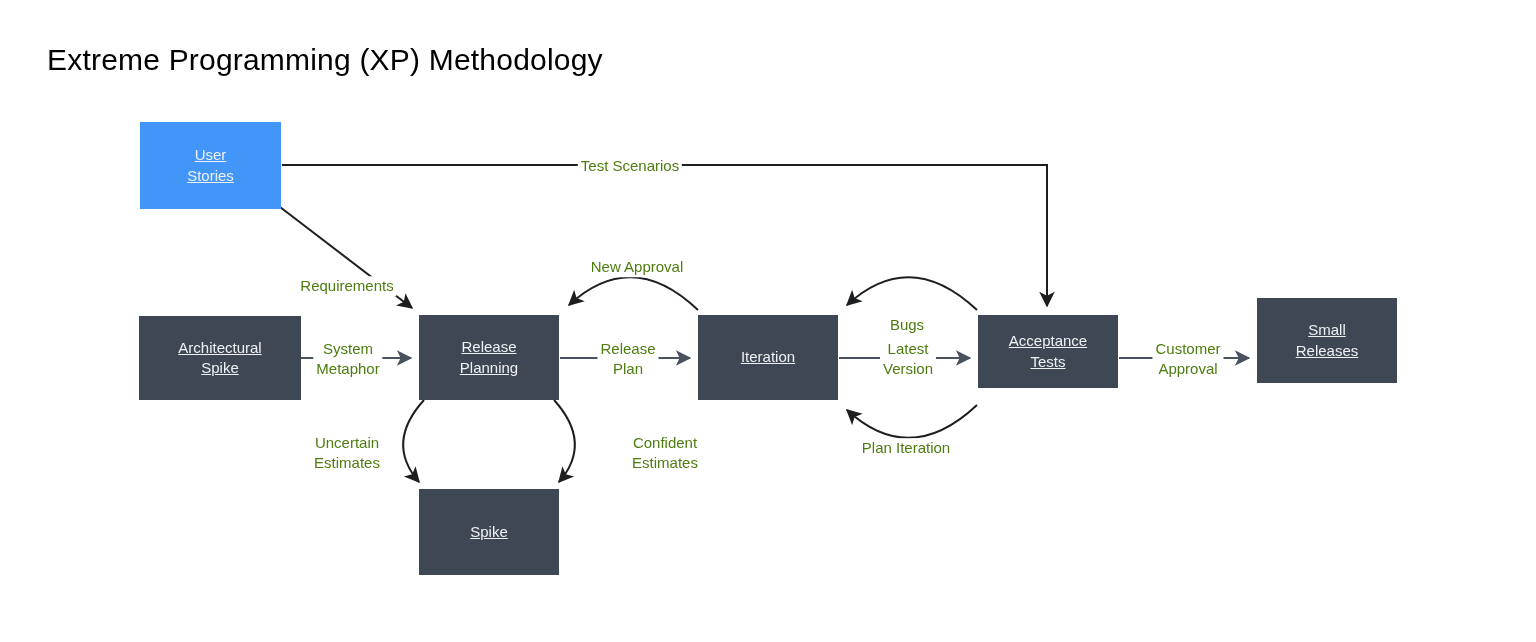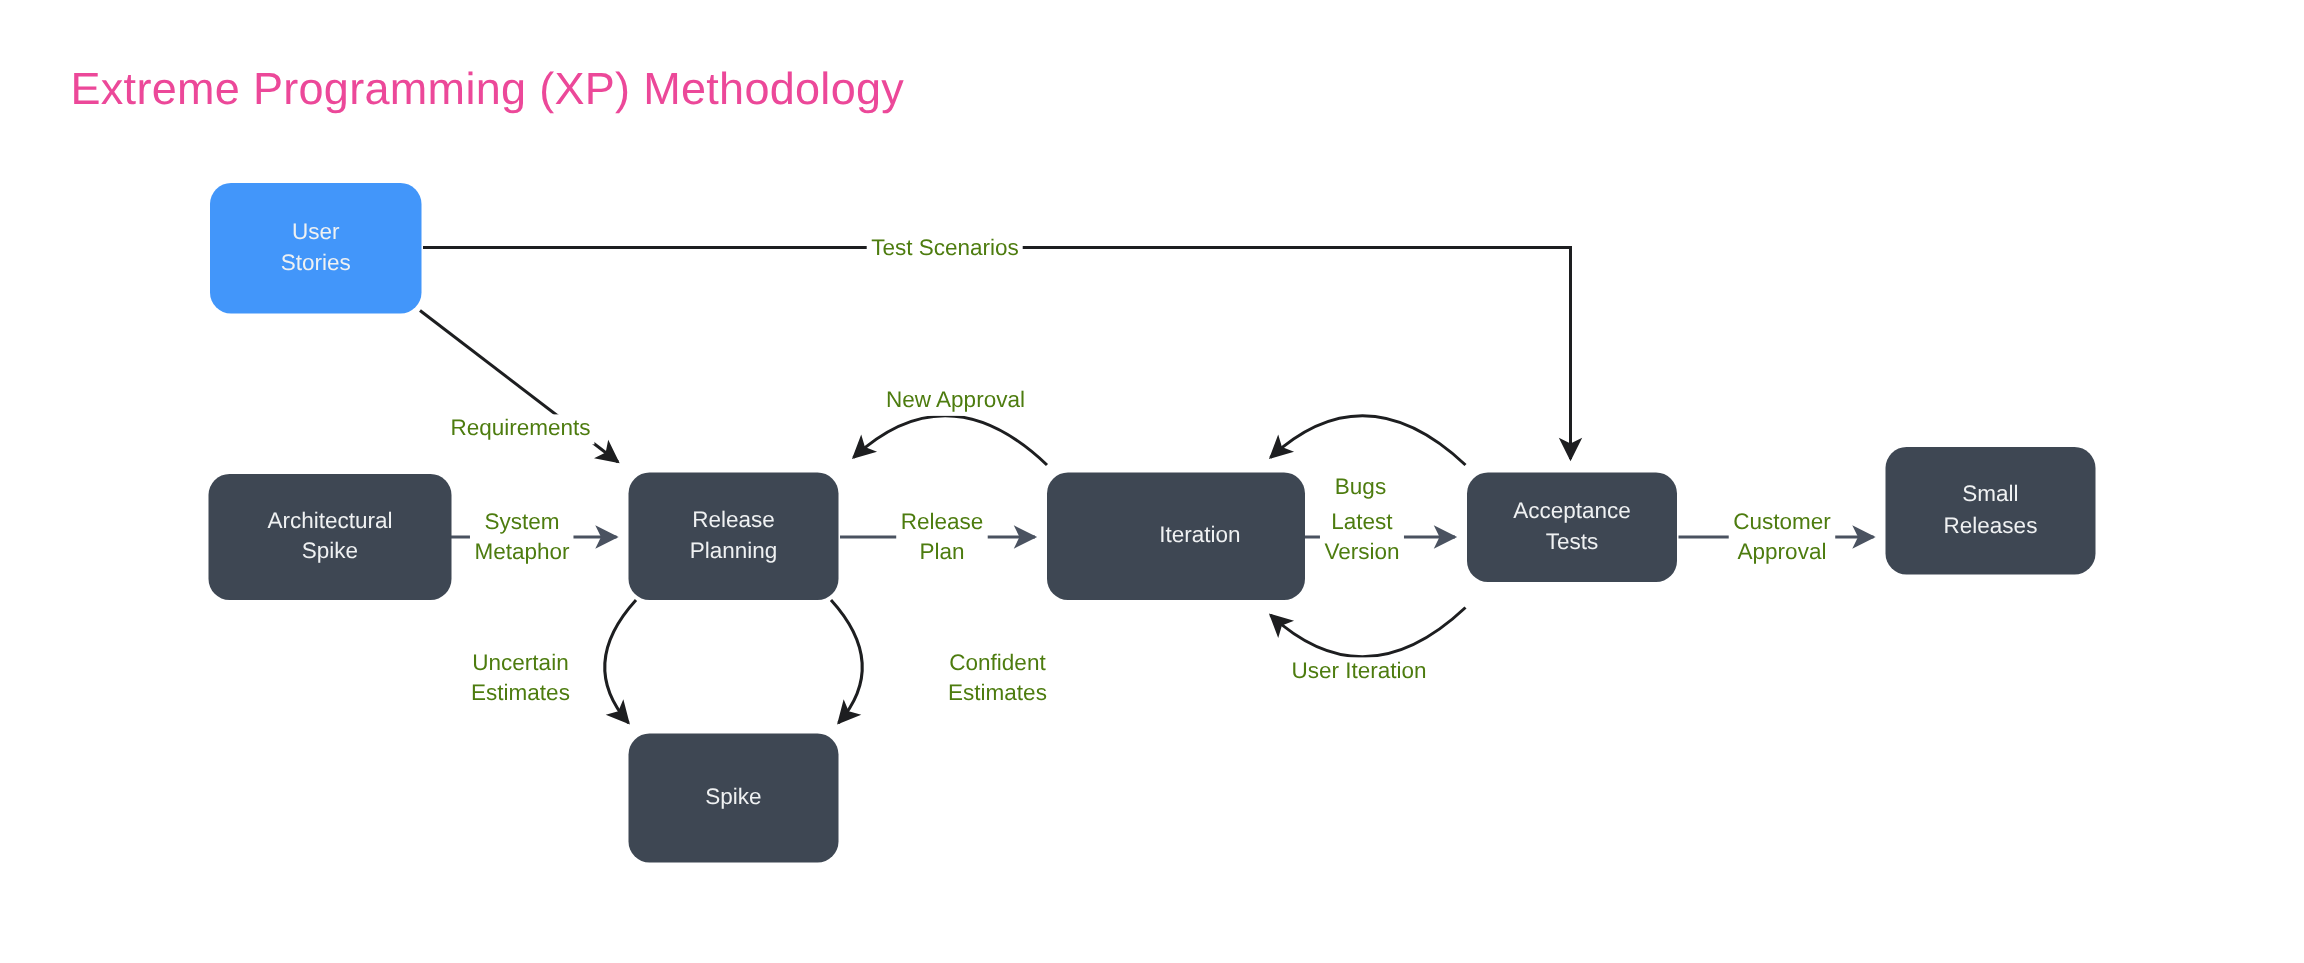--- a/index.html
+++ b/index.html
@@ -10,41 +10,42 @@
     height: 642px;
     background: #ffffff;
     overflow: hidden;
   }
   .page-title {
     position: absolute;
     left: 47px;
     top: 43px;
     font-size: 30px;
     font-weight: 500;
-    color: #ec4899;
+    color: #000000;
     letter-spacing: 0.2px;
   }
   .edge-layer {
     position: absolute;
     left: 0; top: 0;
     width: 1536px;
     height: 642px;
   }
   .node {
     position: absolute;
-    border-radius: 14px;
+    border-radius: 0;
     display: flex;
     align-items: center;
     justify-content: center;
     text-align: center;
     color: #eff1f2;
     font-size: 15px;
     line-height: 1.35;
     white-space: pre-line;
     background: #3e4753;
+    text-decoration: underline;
   }
   .node.highlight { background: #4296fa; }
   .edge-label {
     position: absolute;
     transform: translate(-50%, -50%);
     background: #ffffff;
     color: #4d7c0f;
     font-size: 15px;
     line-height: 1.3;
     text-align: center;
@@ -94,21 +95,21 @@
 
   <div class="node highlight" style="left:140px; top:122px; width:141px; height:87px;">User
 Stories</div>
 
   <div class="node" style="left:139px; top:316px; width:162px; height:84px;">Architectural
 Spike</div>
 
   <div class="node" style="left:419px; top:315px; width:140px; height:85px;">Release
 Planning</div>
 
-  <div class="node" style="left:698px; top:315px; width:140px; height:85px;padding-left:32px;">Iteration</div>
+  <div class="node" style="left:698px; top:315px; width:140px; height:85px;">Iteration</div>
 
   <div class="node" style="left:978px; top:315px; width:140px; height:73px;">Acceptance
 Tests</div>
 
   <div class="node" style="left:1257px; top:298px; width:140px; height:85px;">Small
 Releases</div>
 
   <div class="node" style="left:419px; top:489px; width:140px; height:86px;">Spike</div>
 
   <div class="edge-label" style="left:630px; top:166px;">Test Scenarios</div>
@@ -121,21 +122,21 @@
   <div class="edge-label" style="left:637px; top:267px;">New Approval</div>
 
   <div class="edge-label" style="left:628px; top:358px;">Release
 Plan</div>
 
   <div class="edge-label" style="left:907px; top:281px;margin-top:44px;">Bugs</div>
 
   <div class="edge-label" style="left:908px; top:358px;">Latest
 Version</div>
 
-  <div class="edge-label" style="left:906px; top:448px;">User Iteration</div>
+  <div class="edge-label" style="left:906px; top:448px;">Plan Iteration</div>
 
   <div class="edge-label" style="left:1188px; top:358px;">Customer
 Approval</div>
 
   <div class="edge-label" style="left:347px; top:452px;">Uncertain
 Estimates</div>
 
   <div class="edge-label" style="left:665px; top:452px;">Confident
 Estimates</div>
 

